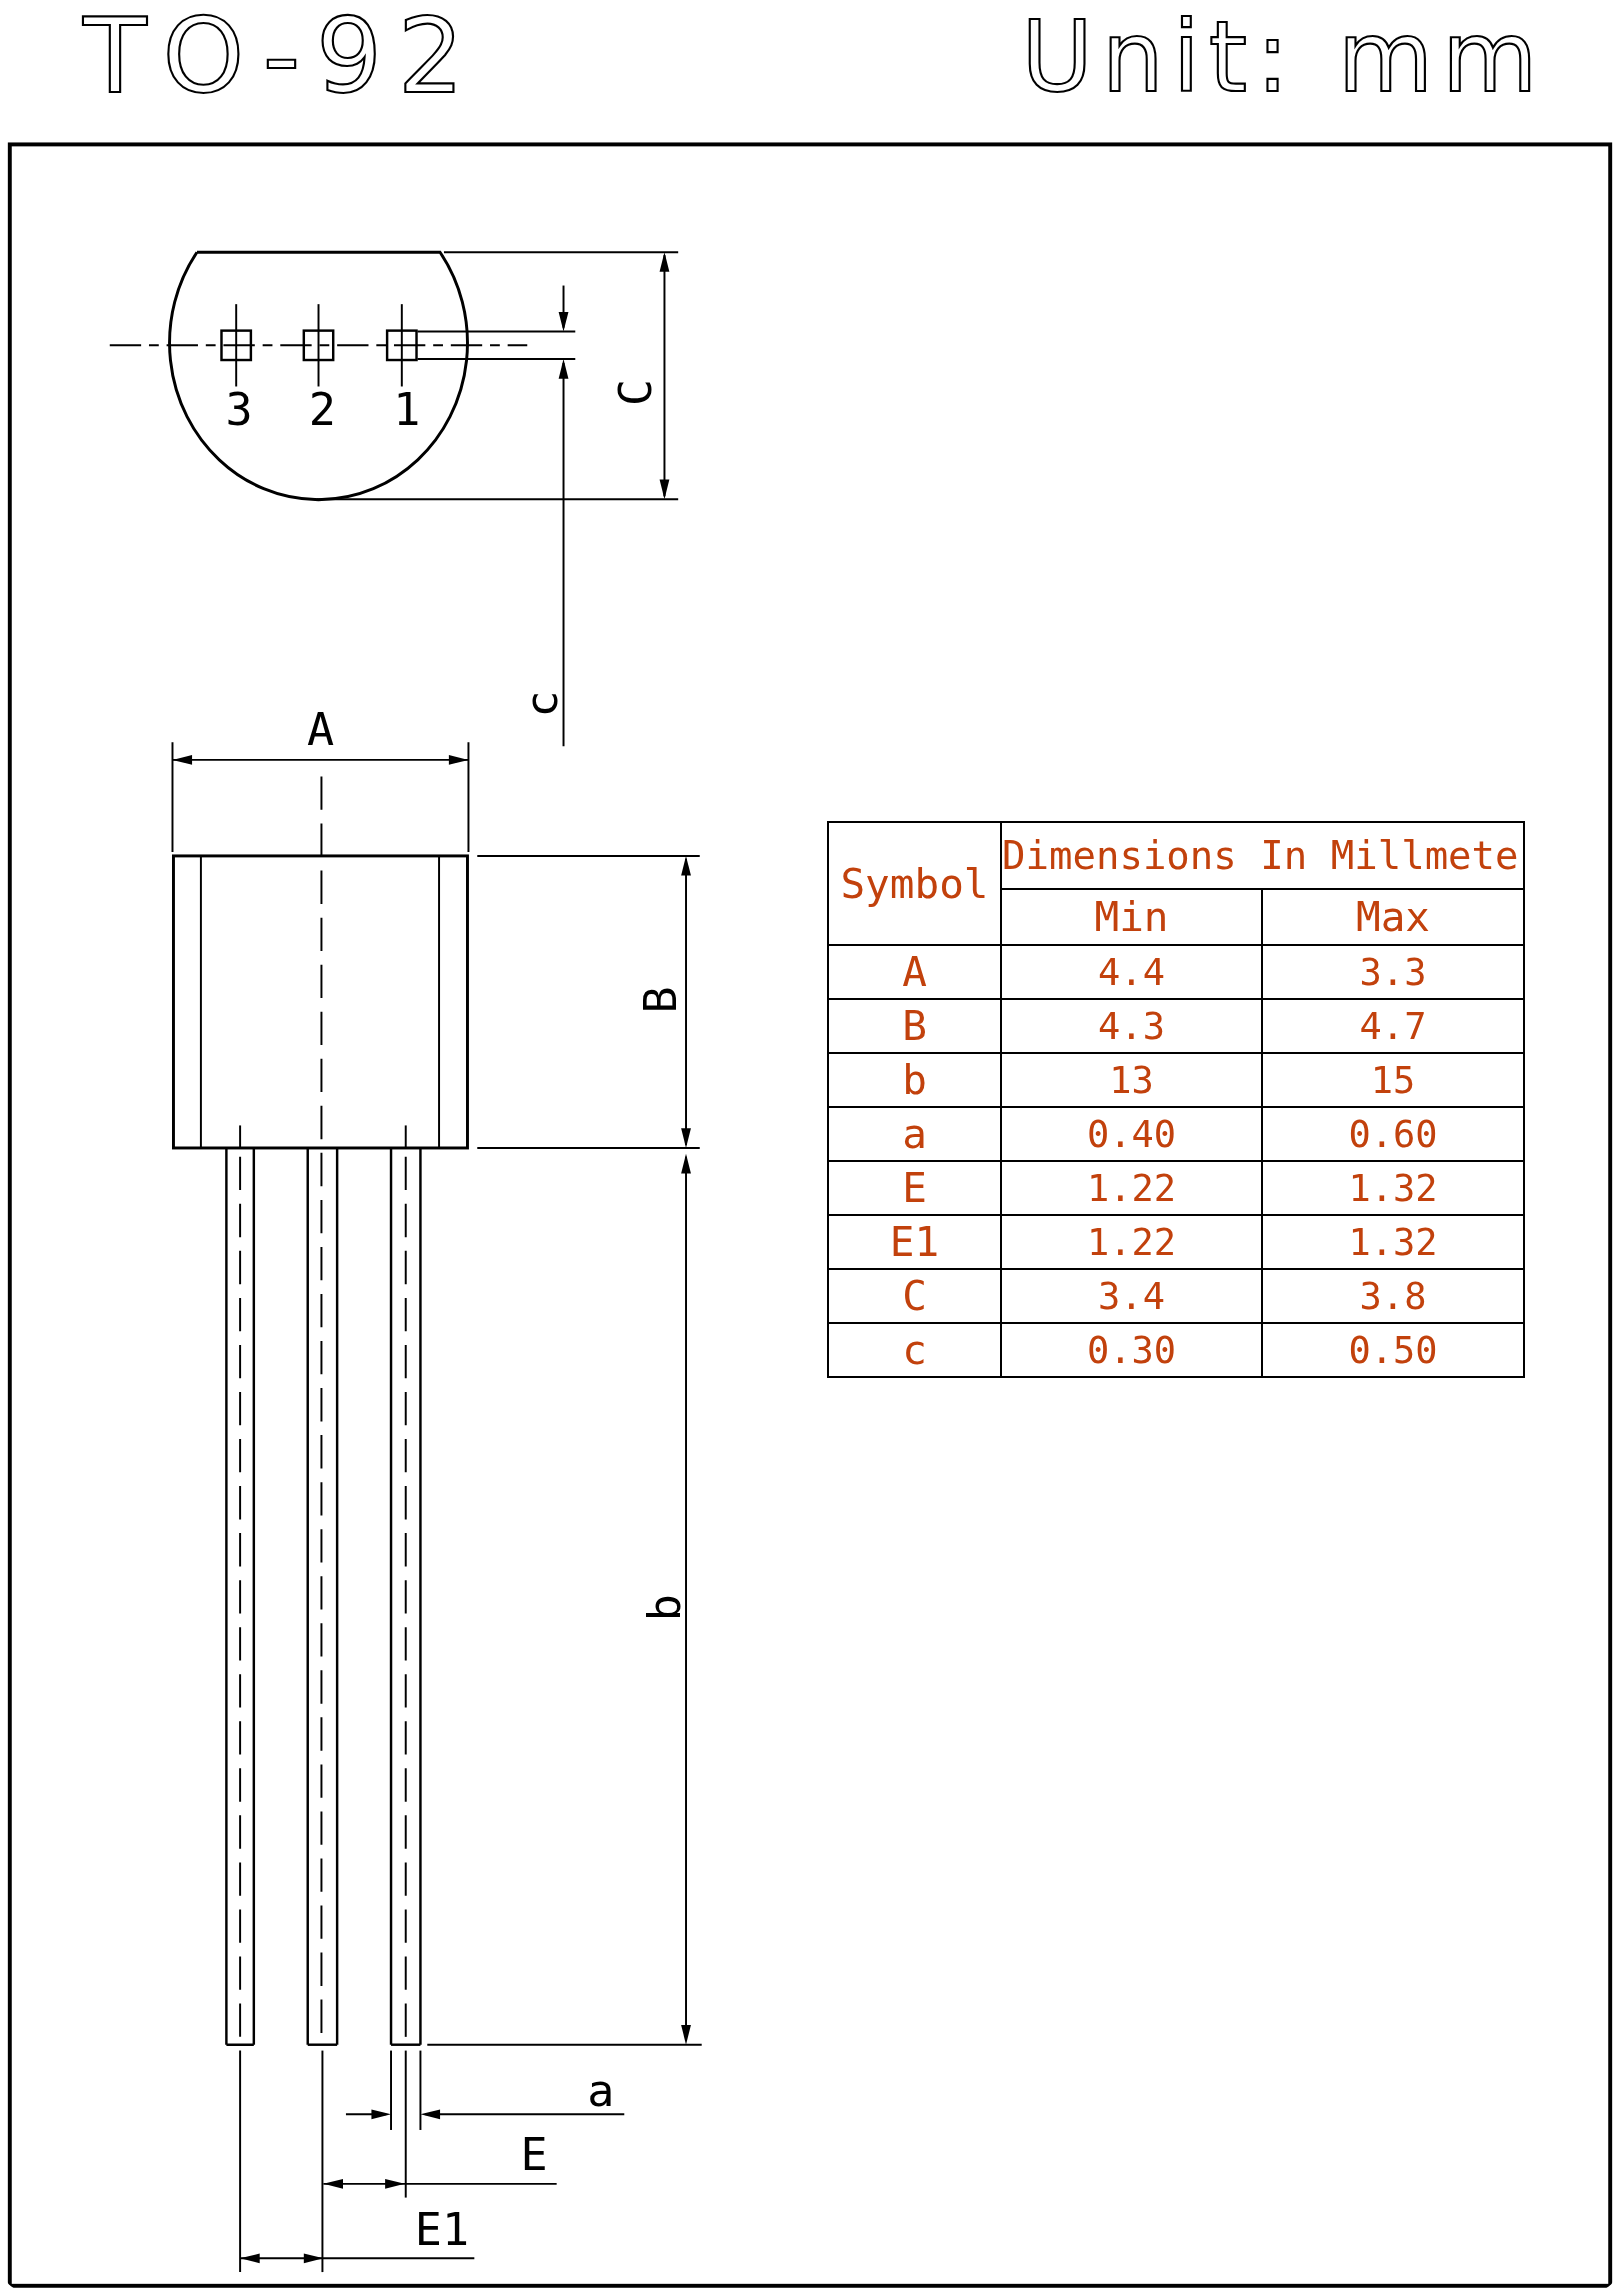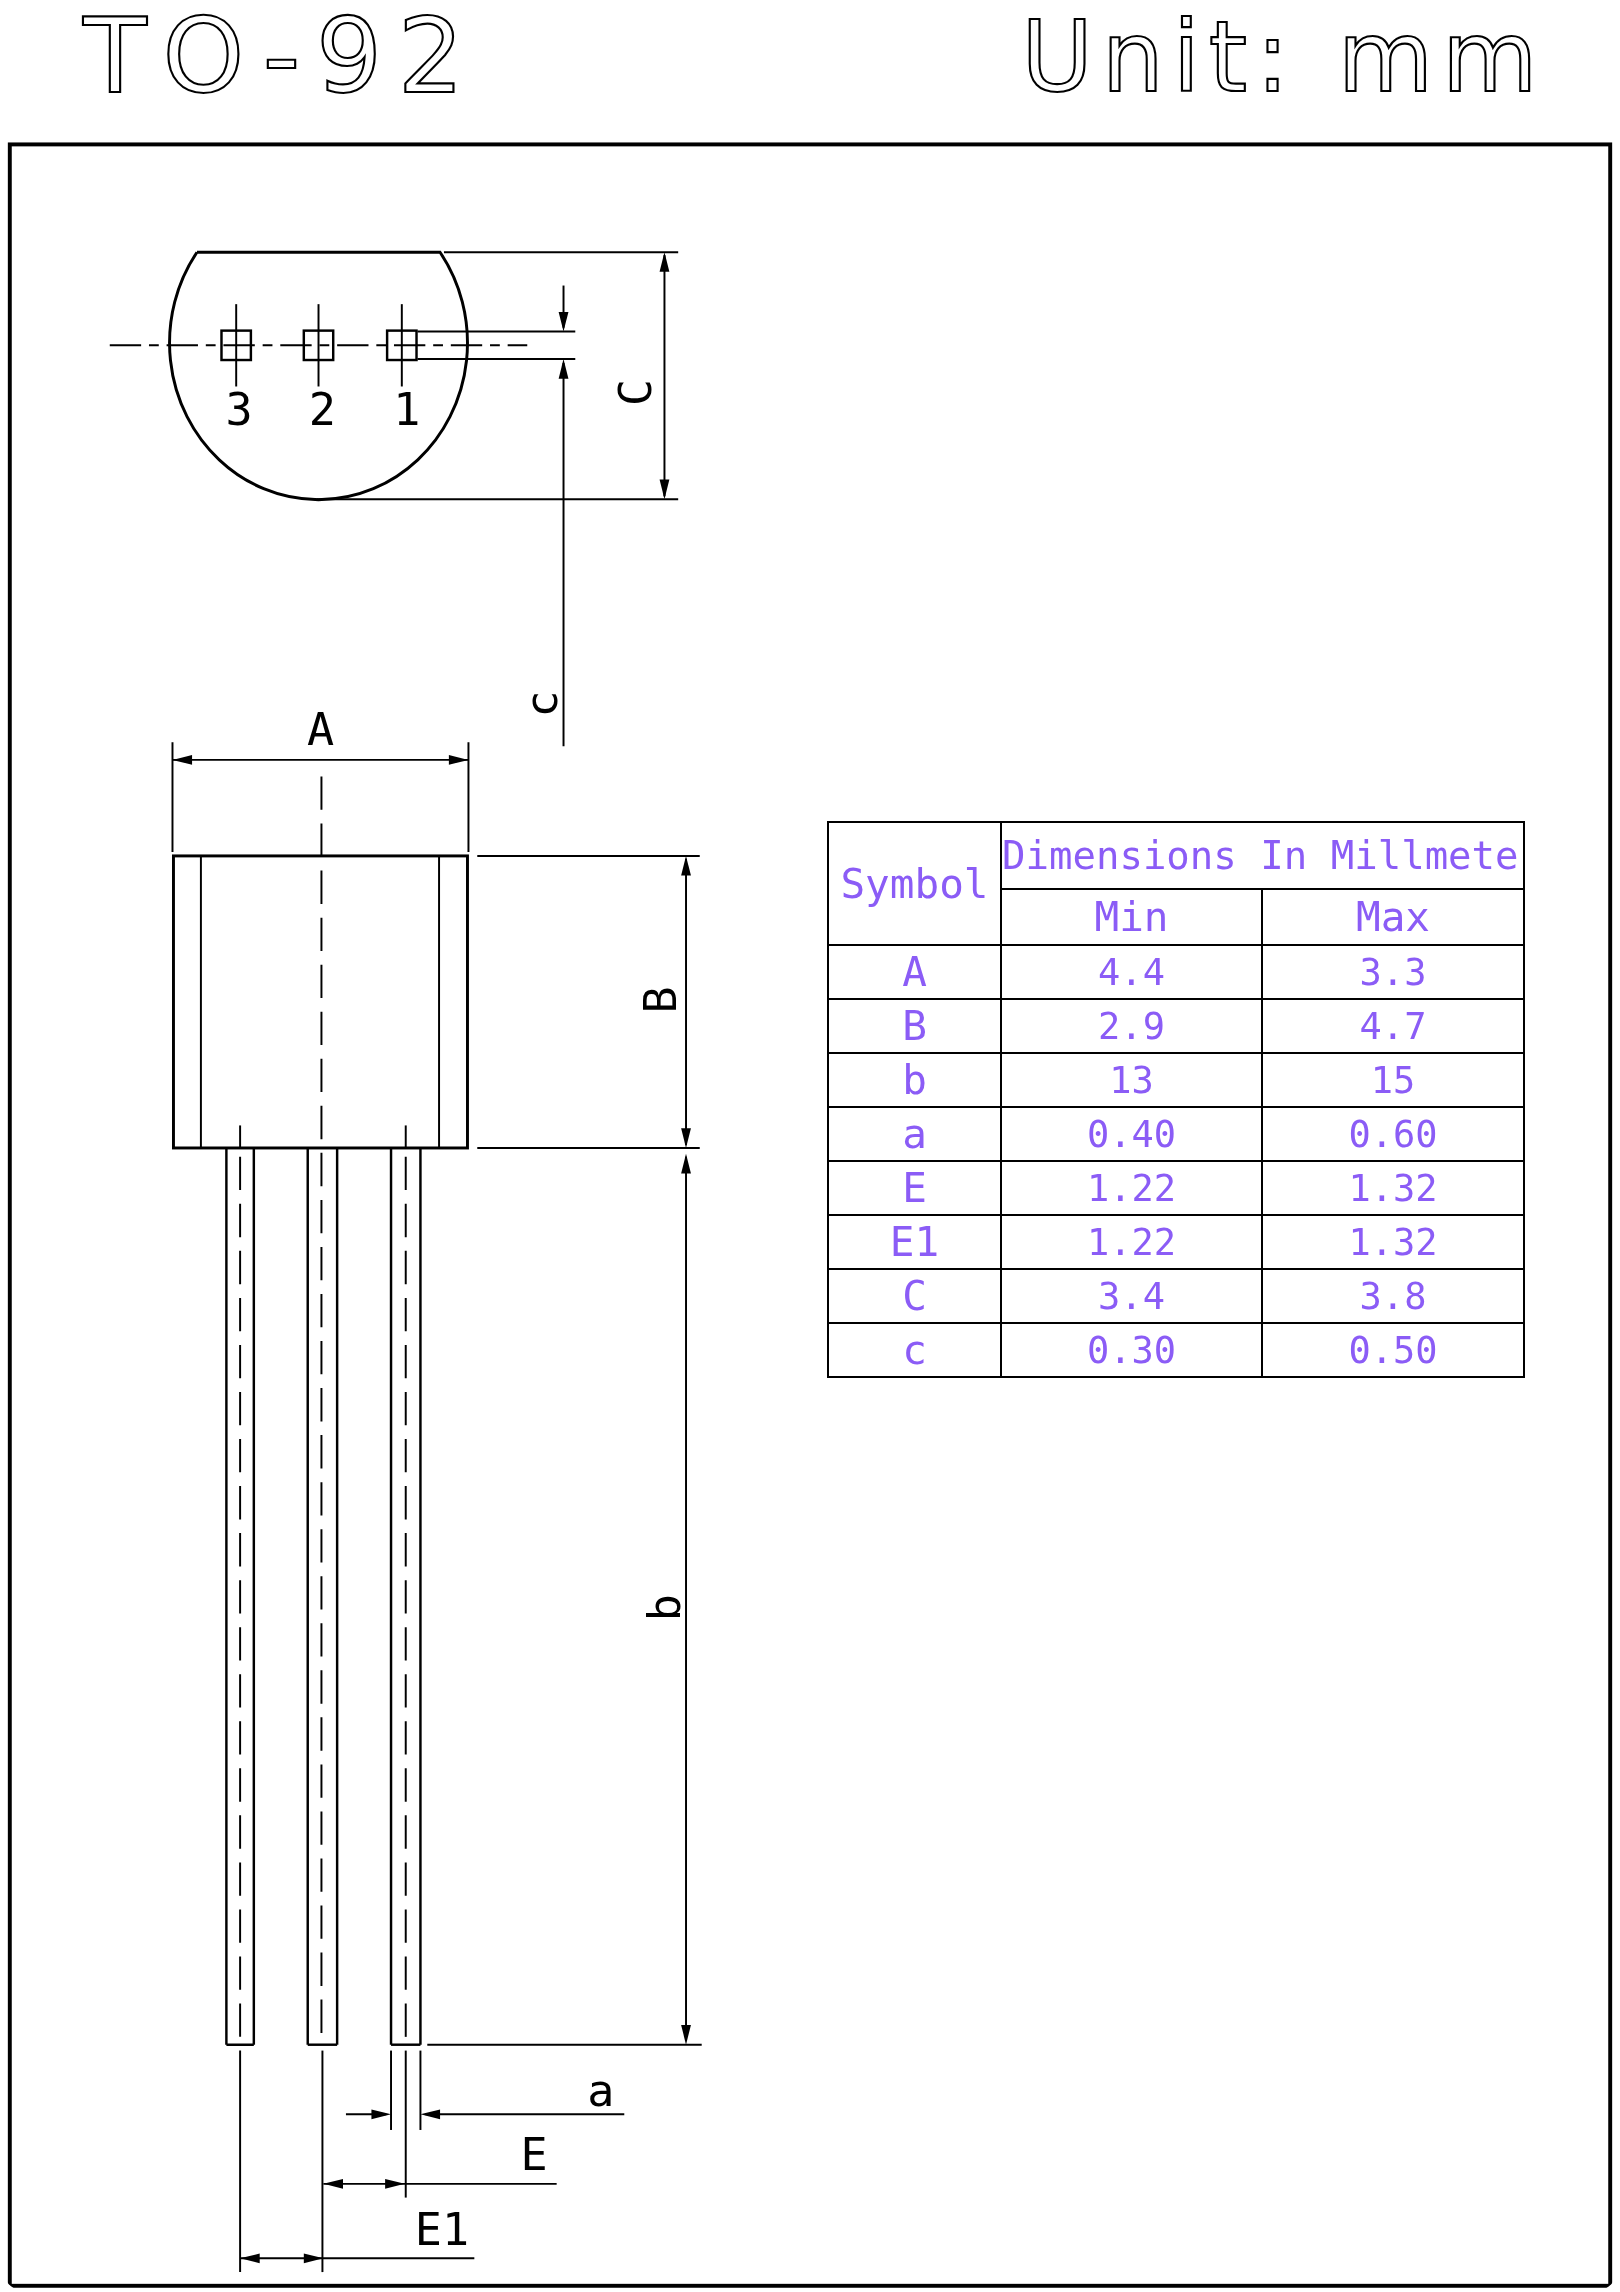--- a/index.html
+++ b/index.html
@@ -43,21 +43,21 @@
     left: 827px;
     top: 821px;
     width: 696px;
     height: 549px;
   }
   table.dim-table {
     border-collapse: collapse;
     table-layout: fixed;
     width: 696px;
     height: 549px;
-    color: #8b5cf6;
+    color: #c2410c;
   }
   table.dim-table td, table.dim-table th {
     border: 2.9px solid #000;
     text-align: center;
     vertical-align: middle;
     padding: 0;
     font-weight: normal;
     overflow: hidden;
     white-space: nowrap;
   }
@@ -223,21 +223,21 @@
           <th class="th-minmax">Min</th>
           <th class="th-minmax">Max</th>
         </tr>
         <tr class="data-row">
           <td class="cell-symbol">A</td>
           <td class="cell-val">4.4</td>
           <td class="cell-val">3.3</td>
         </tr>
         <tr class="data-row">
           <td class="cell-symbol">B</td>
-          <td class="cell-val">2.9</td>
+          <td class="cell-val">4.3</td>
           <td class="cell-val">4.7</td>
         </tr>
         <tr class="data-row">
           <td class="cell-symbol">b</td>
           <td class="cell-val">13</td>
           <td class="cell-val">15</td>
         </tr>
         <tr class="data-row">
           <td class="cell-symbol">a</td>
           <td class="cell-val">0.40</td>

